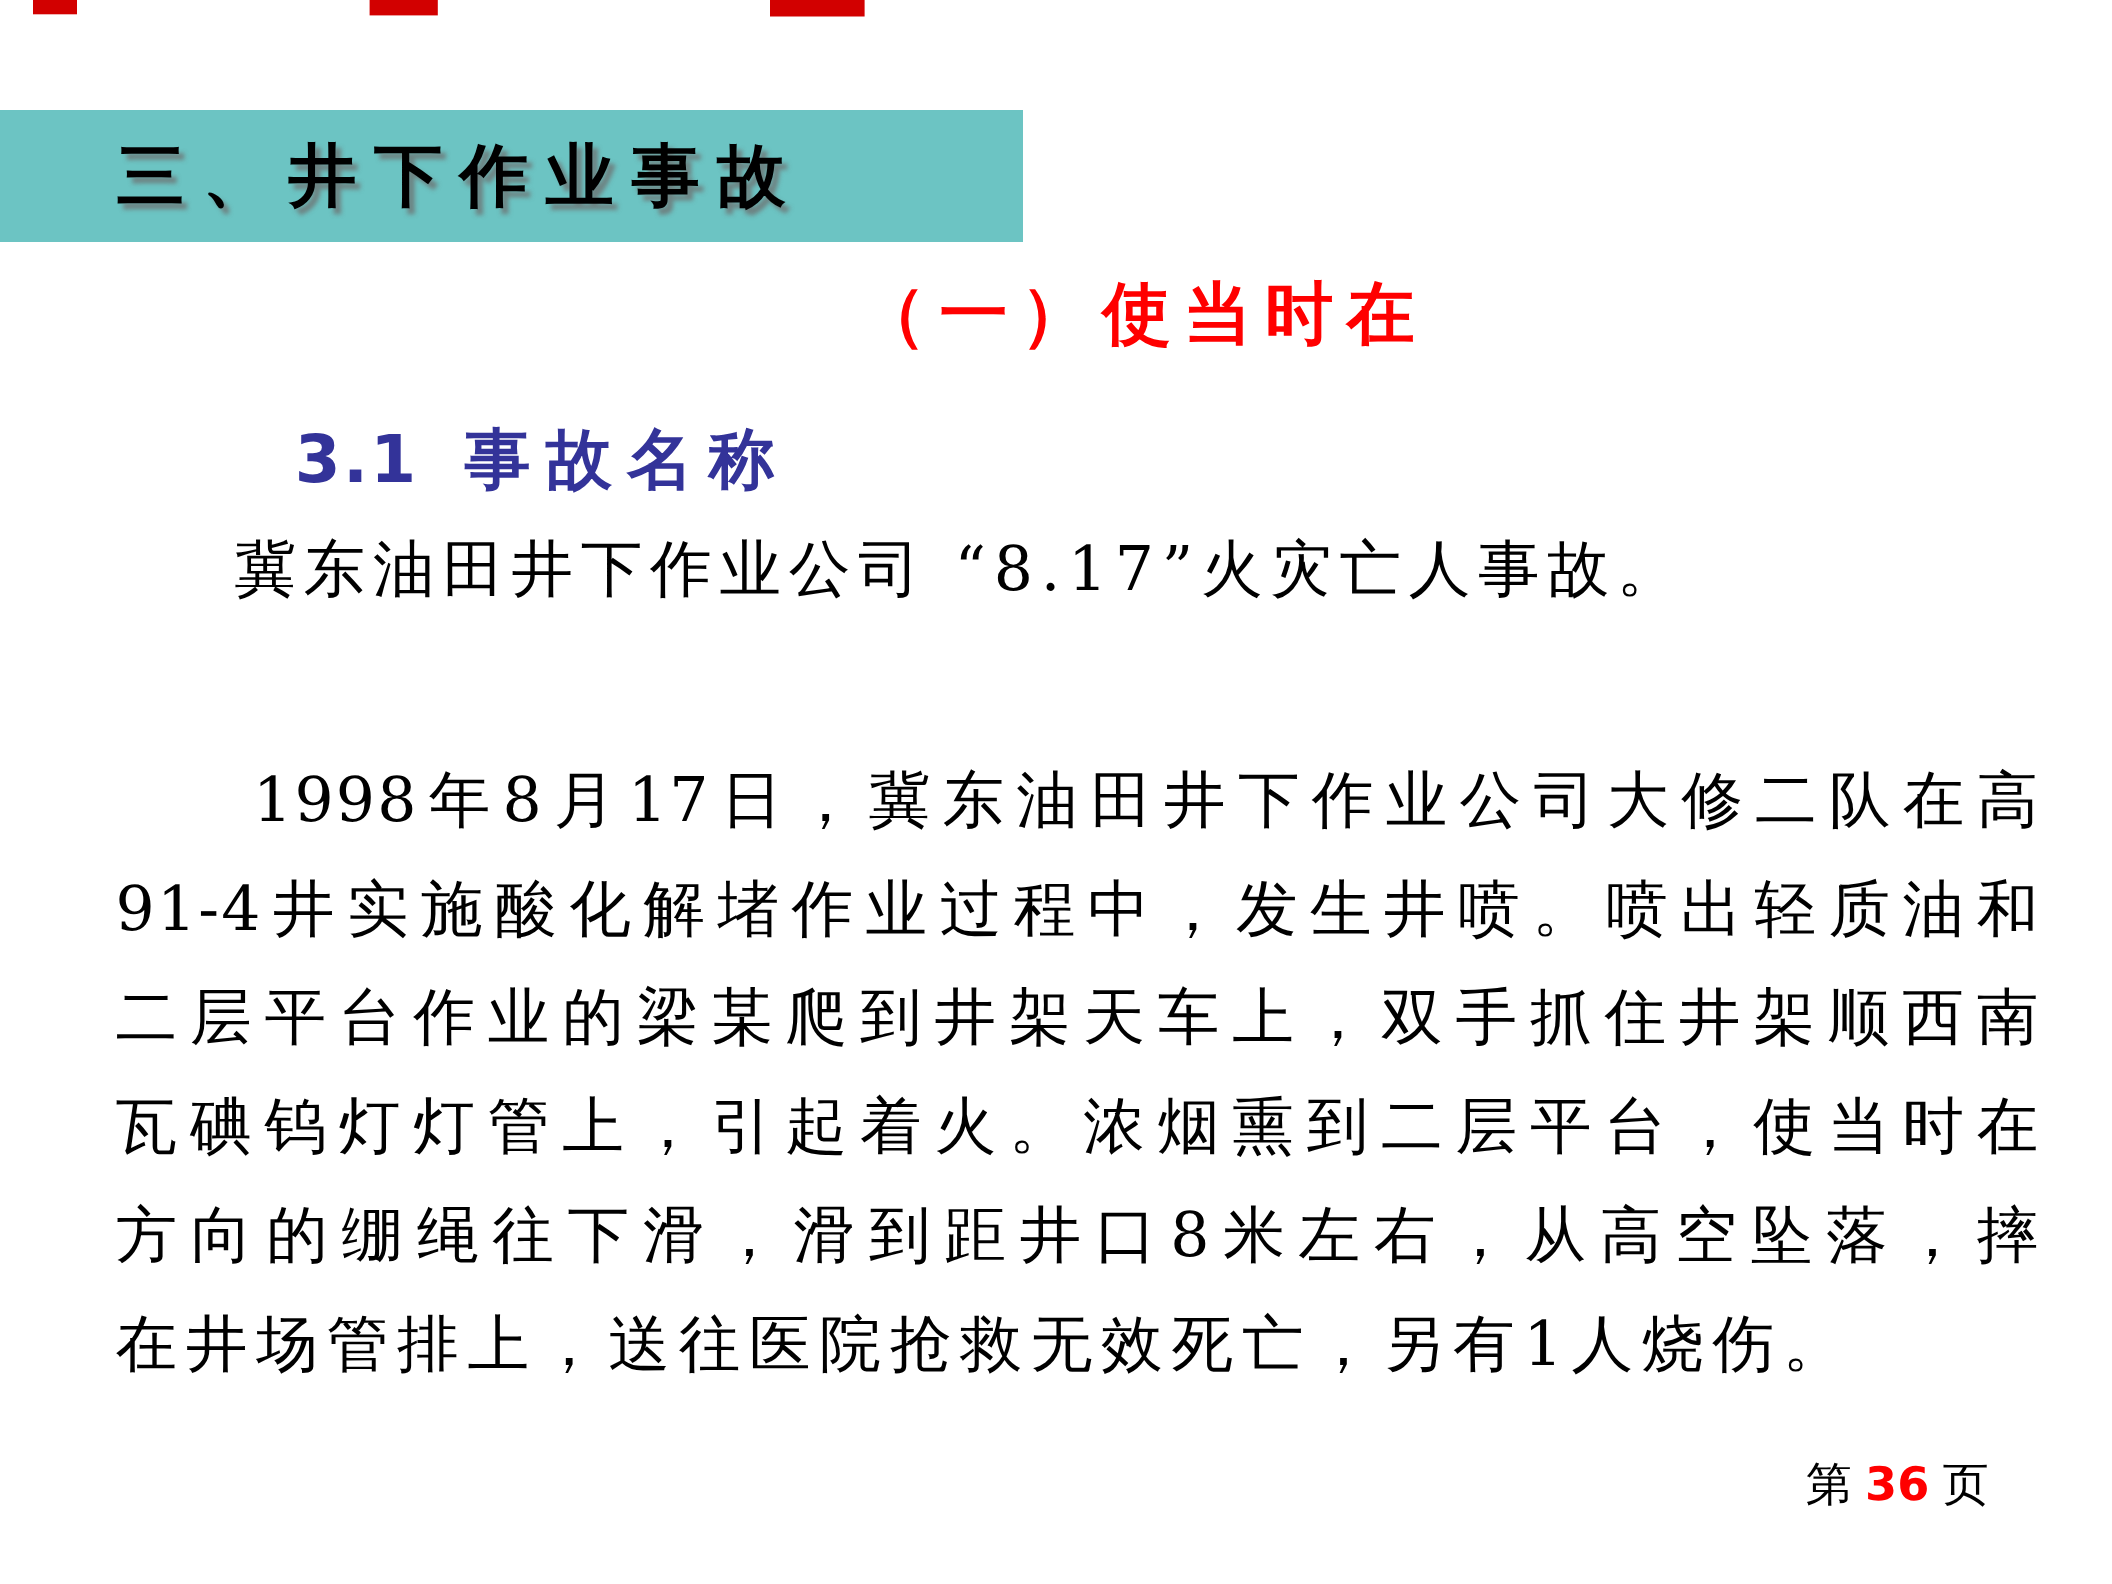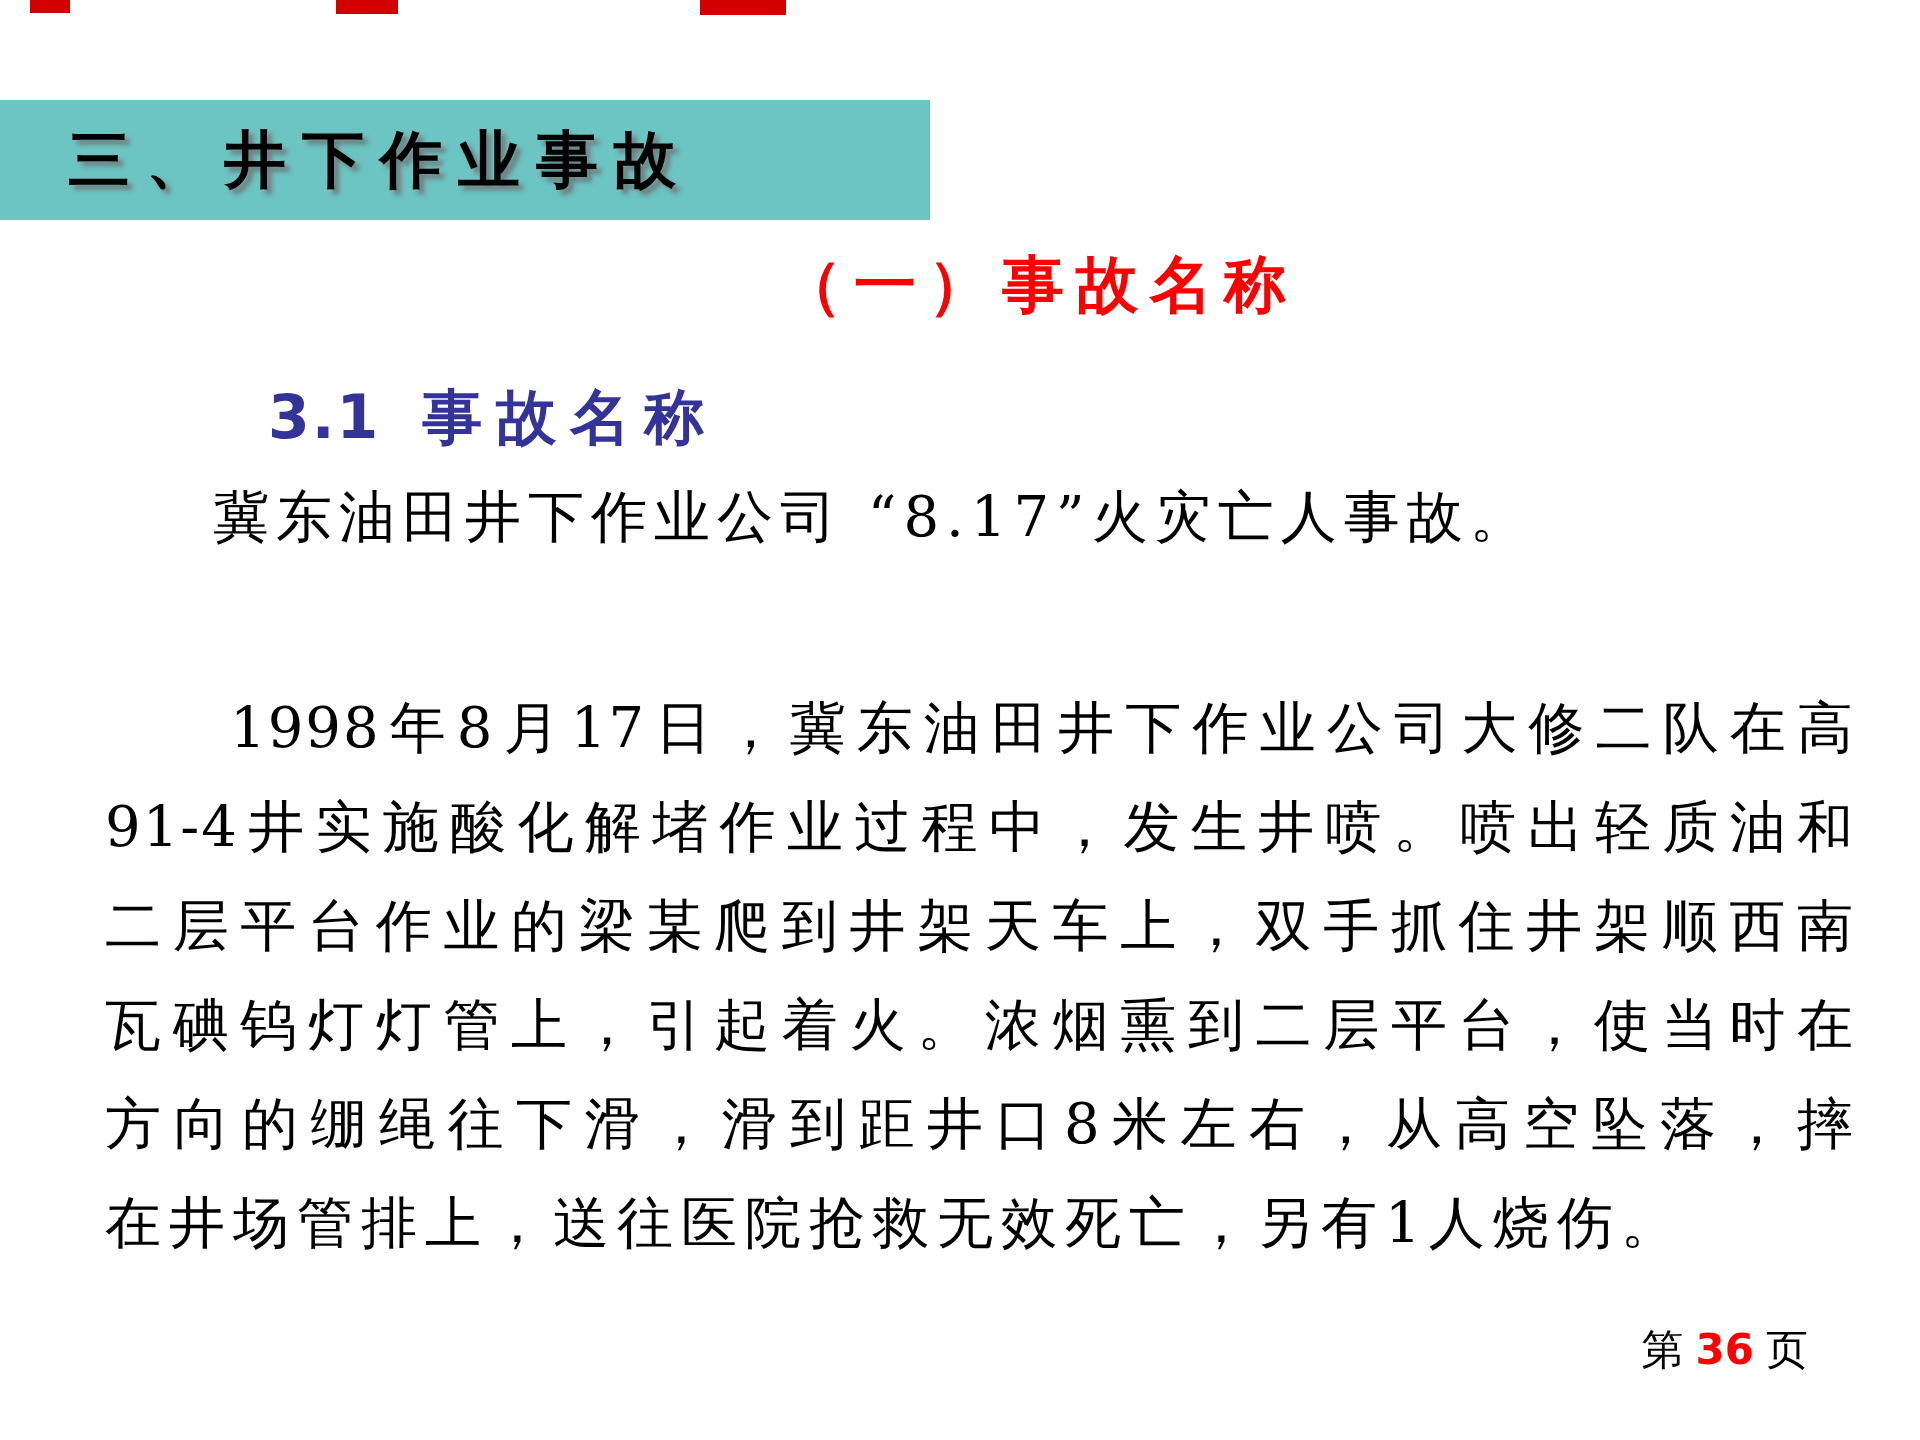--- a/index.html
+++ b/index.html
@@ -24,21 +24,21 @@
   .ta2{left:336px;width:62px;height:14px;}
   .ta3{left:700px;width:86px;height:15px;}
 
   .title-bar{
     position:absolute;left:0;top:100px;width:930px;height:120px;
     background:var(--header-bg);
     display:flex;align-items:center;
   }
   .title-bar h1{
     font-size:62px;font-weight:bold;letter-spacing:16px;
-    padding-left:68px;white-space:nowrap;
+    padding-left:106px;white-space:nowrap;
     color:#000;
     text-shadow:5px 5px 4px rgba(110,110,110,0.75);
     font-family:"DejaVu Serif","Liberation Serif",serif;
   }
   .subtitle{
     position:absolute;left:780px;top:243px;
     font-size:62px;font-weight:bold;letter-spacing:12px;
     color:var(--accent-red);white-space:nowrap;
     font-family:"DejaVu Serif","Liberation Serif",serif;
   }
@@ -89,21 +89,21 @@
 <div class="slide">
 
   <span class="top-artifact ta1"></span>
   <span class="top-artifact ta2"></span>
   <span class="top-artifact ta3"></span>
 
   <header class="title-bar">
     <h1>三、井下作业事故</h1>
   </header>
 
-  <h2 class="subtitle">（一）事故名称</h2>
+  <h2 class="subtitle">（一）使当时在</h2>
 
   <div class="blue-heading h31">
     <span class="num">3.1</span><span class="ttl">事故名称</span>
   </div>
 
   <p class="accident-name">冀东油田井下作业公司 “8.17”火灾亡人事故。</p>
 
 
   <div class="body-text">
     <div class="line first">1998年8月17日，冀东油田井下作业公司大修二队在高</div>

